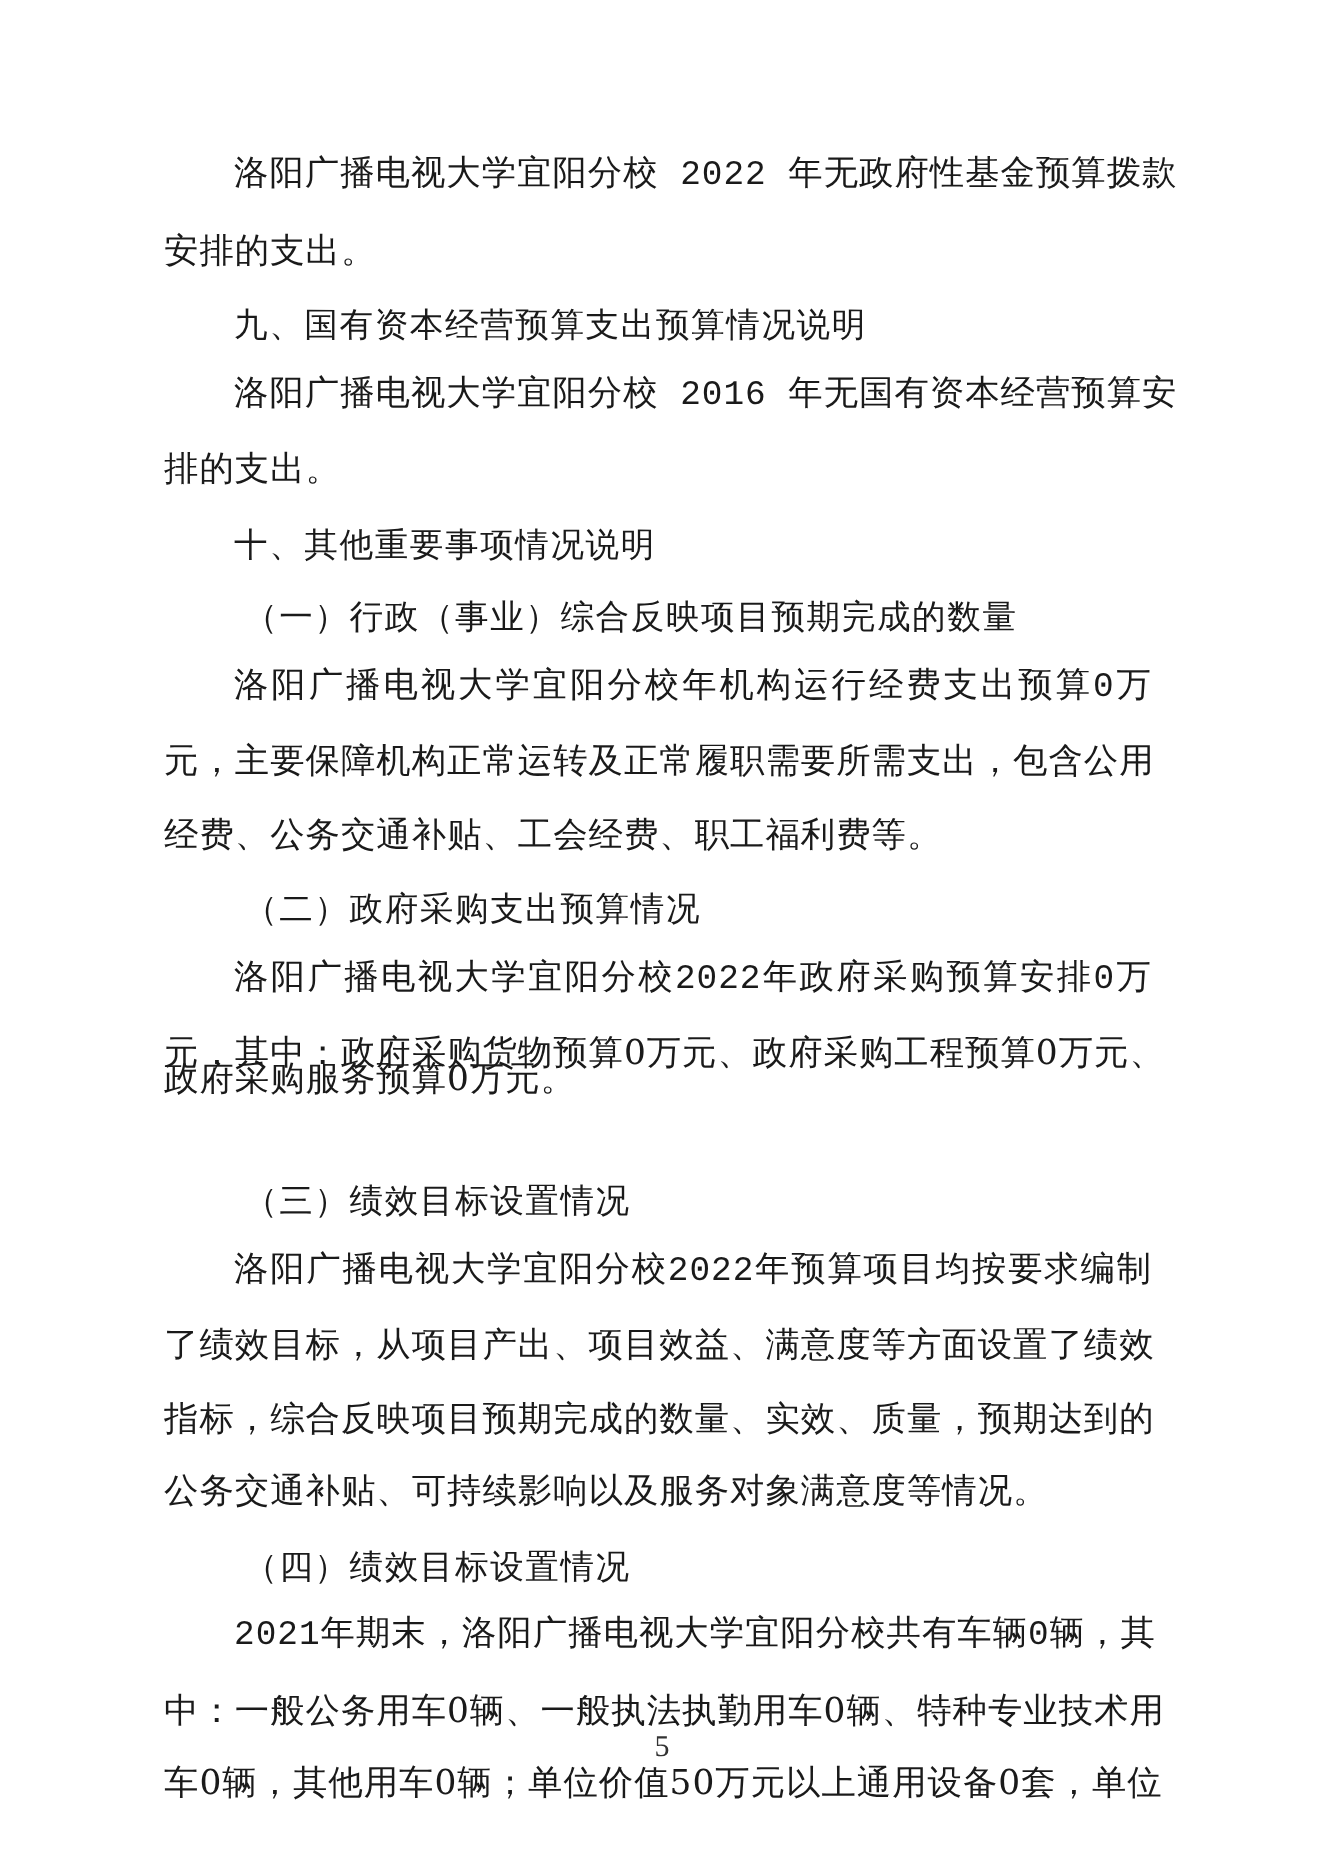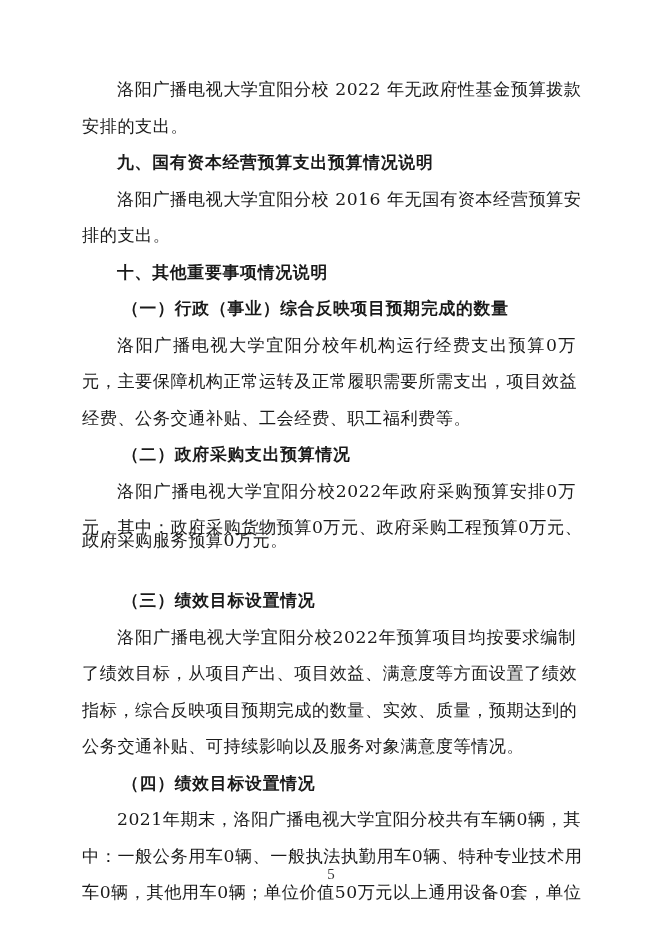--- a/index.html
+++ b/index.html
@@ -3,22 +3,22 @@
 <meta charset="utf-8">
 <style>
   html, body { margin: 0; padding: 0; background: #ffffff; }
   body { width: 662px; height: 936px; position: relative; overflow: hidden;
          font-family: "DejaVu Serif", "Liberation Serif", serif; color: #1a1a1a; }
   .page { position: absolute; left: 82px; top: 74px; width: 494px; }
   .line { position: absolute; left: 0; width: 494px; height: 30px; line-height: 30px;
           font-size: 17.2px; white-space: nowrap; text-align: justify; text-align-last: justify;
           letter-spacing: 0.5px; }
   .line.last { text-align-last: left; }
-  .line.indent { padding-left: 35px; width: 459px; }
-  .heading { font-family: "DejaVu Sans", "Liberation Sans", sans-serif; font-weight: bold;
+  .line.indent { padding-left: 35px; width: 459px; font-family: Liberation Mono, monospace; }
+  .heading { font-family: "DejaVu Sans", "Liberation Sans", sans-serif; font-weight: normal;
              text-align-last: left; letter-spacing: 0.8px; font-size: 16.8px; }
   .heading.h1 { padding-left: 35px; width: 459px; }
   .heading.h2 { padding-left: 40px; width: 454px; }
   .pagenum { position: absolute; left: 321px; top: 866px; width: 20px; text-align: center;
              font-size: 15px; font-family: "Liberation Serif", serif; color: #333; }
 </style>
 </head>
 <body>
 
 <div class="page">
@@ -29,21 +29,21 @@
   <div class="line heading h1" style="top:73px">九、国有资本经营预算支出预算情况说明</div>
 
   <div class="line indent" style="top:109.5px">洛阳广播电视大学宜阳分校 2016 年无国有资本经营预算安</div>
   <div class="line last" style="top:146px">排的支出。</div>
 
   <div class="line heading h1" style="top:182.5px">十、其他重要事项情况说明</div>
 
   <div class="line heading h2" style="top:219px">（一）行政（事业）综合反映项目预期完成的数量</div>
 
   <div class="line indent" style="top:255.5px">洛阳广播电视大学宜阳分校年机构运行经费支出预算0万</div>
-  <div class="line" style="top:292px">元，主要保障机构正常运转及正常履职需要所需支出，项目效益</div>
+  <div class="line" style="top:292px">元，主要保障机构正常运转及正常履职需要所需支出，包含公用</div>
   <div class="line last" style="top:328.5px">经费、公务交通补贴、工会经费、职工福利费等。</div>
 
   <div class="line heading h2" style="top:365px">（二）政府采购支出预算情况</div>
 
   <div class="line indent" style="top:401.5px">洛阳广播电视大学宜阳分校2022年政府采购预算安排0万</div>
   <div class="line" style="top:438px">元，其中：政府采购货物预算0万元、政府采购工程预算0万元、</div>
   <div class="line last" style="top:451px">政府采购服务预算0万元。</div>
 
   <div class="line heading h2" style="top:511px">（三）绩效目标设置情况</div>
 

